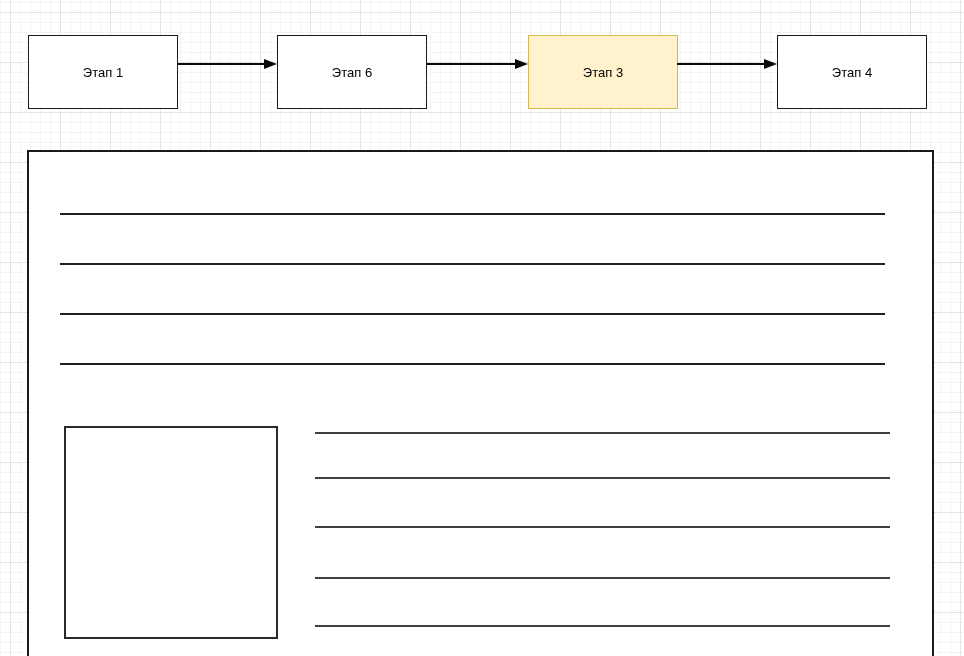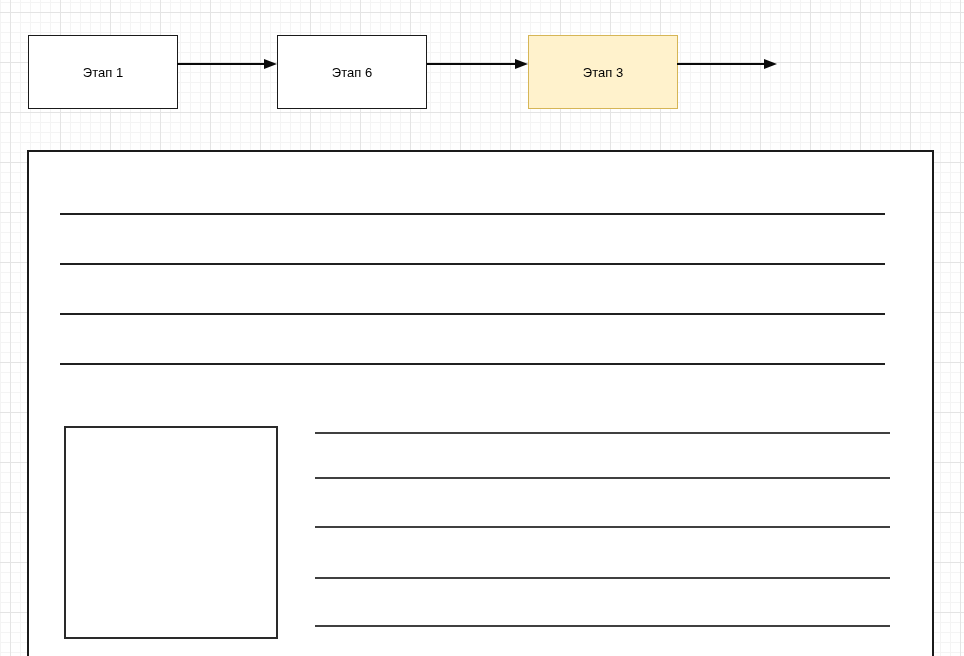--- a/index.html
+++ b/index.html
@@ -90,20 +90,23 @@
 
   <div class="step step3 highlighted">
     <span>Этап 3</span>
   </div>
 
   <div class="connector conn3">
     <span class="shaft"></span>
     <span class="head"></span>
   </div>
 
+  <div class="step step4">
+    <span>Этап 4</span>
+  </div>
 
   <div class="frame">
     <div class="rule top t1"></div>
     <div class="rule top t2"></div>
     <div class="rule top t3"></div>
     <div class="rule top t4"></div>
 
     <div class="img-placeholder"></div>
 
     <div class="rule side s1"></div>

